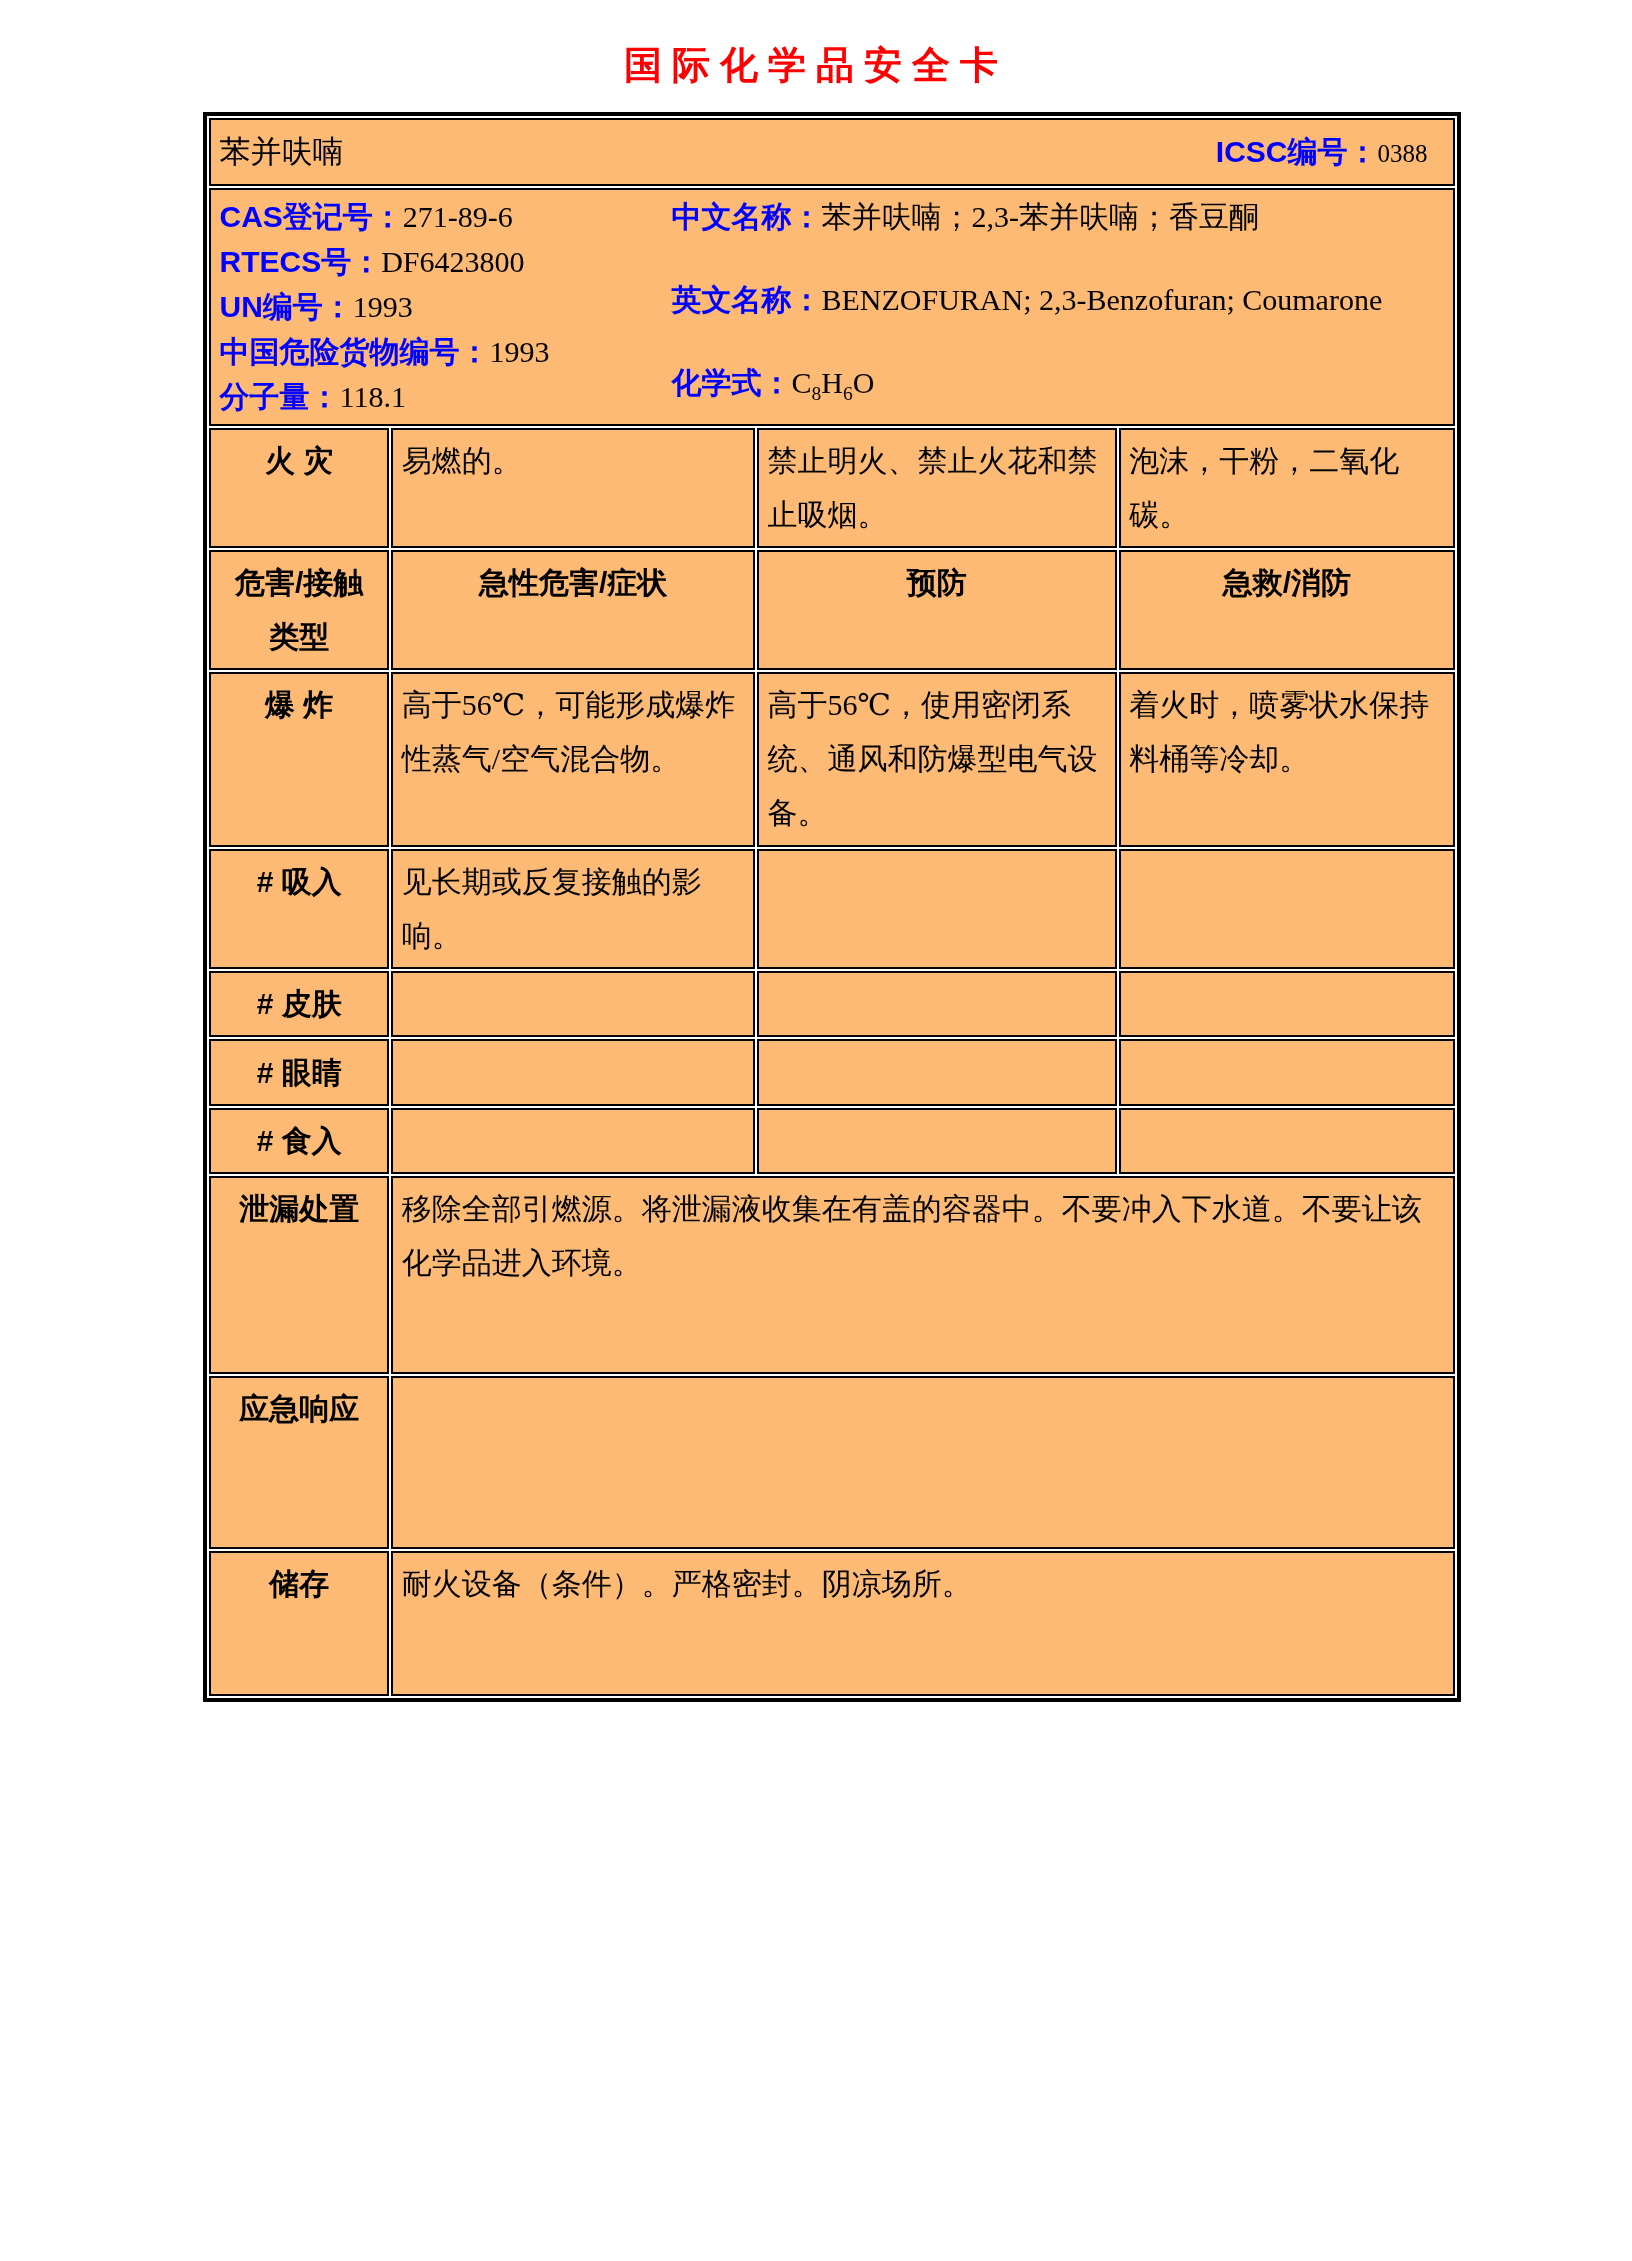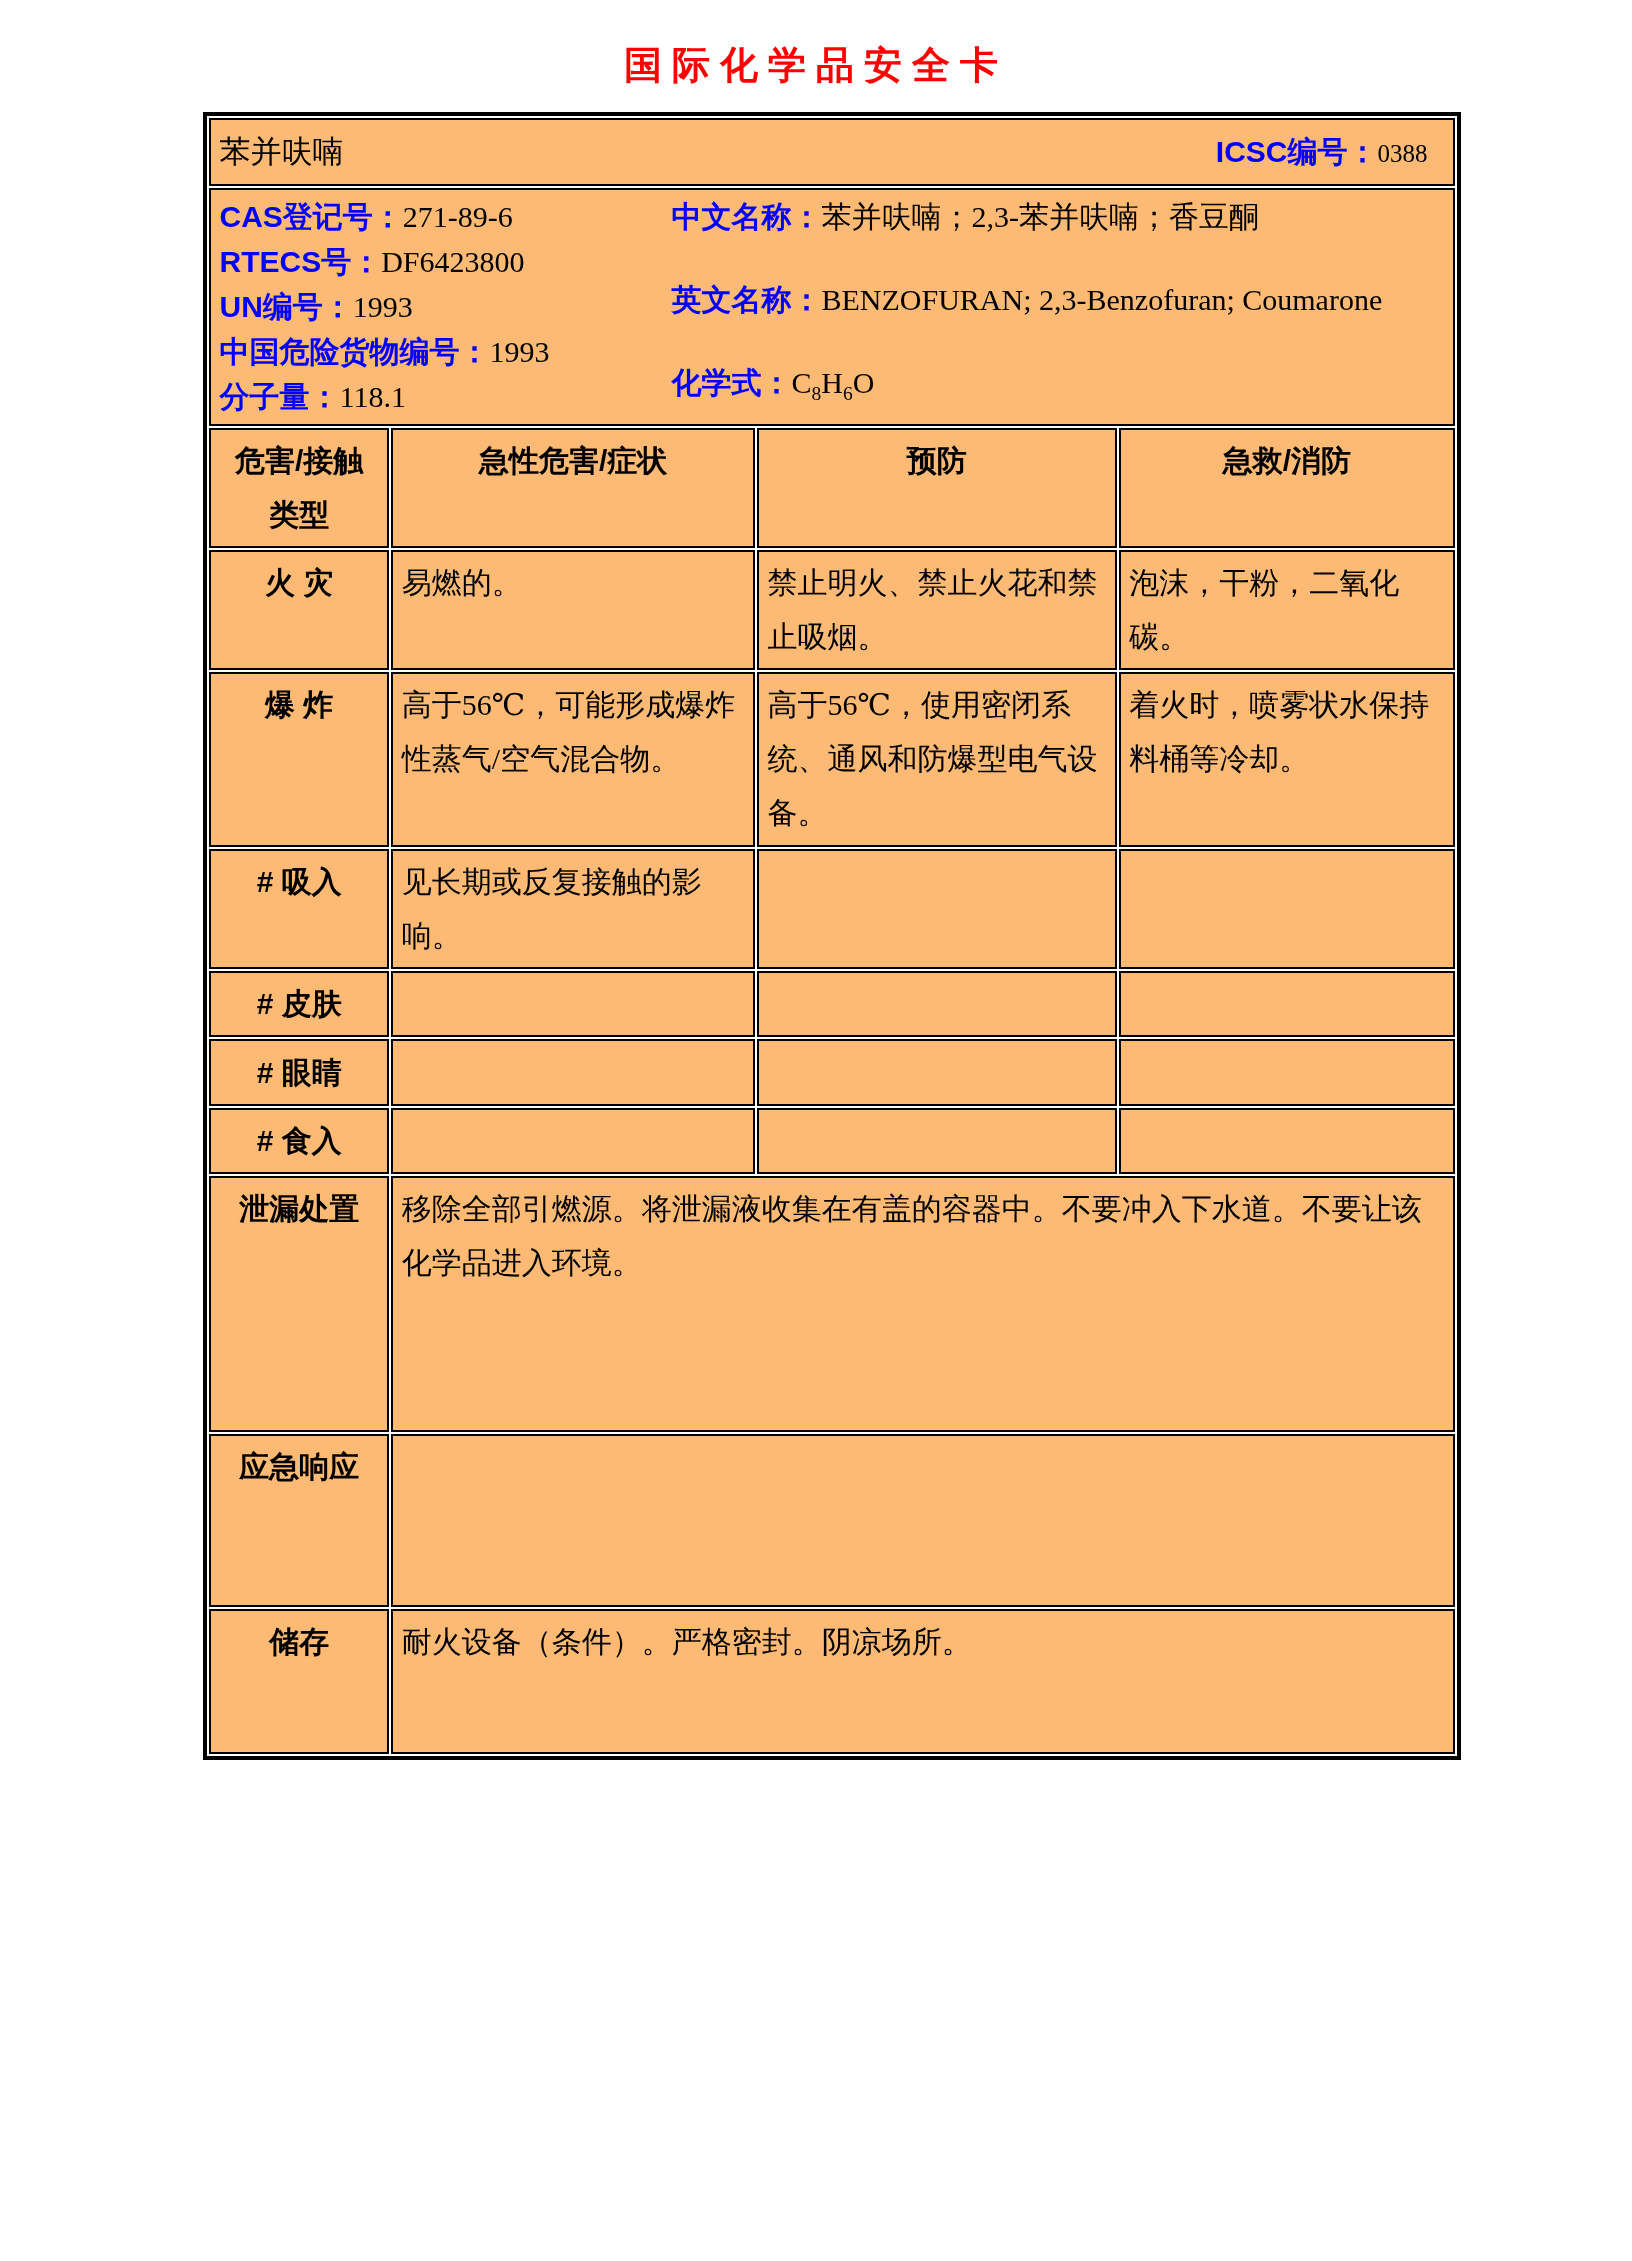--- a/index.html
+++ b/index.html
@@ -83,33 +83,33 @@
           <div class="id-line"><span class="lbl">中国危险货物编号：</span><span class="v">1993</span></div>
           <div class="id-line"><span class="lbl">分子量：</span><span class="v">118.1</span></div>
         </div><div class="names-col">
           <div class="nm-line"><span class="lbl">中文名称：</span><span class="v">苯并呋喃；2,3-苯并呋喃；香豆酮</span></div>
           <div class="nm-line"><span class="lbl">英文名称：</span><span class="v">BENZOFURAN; 2,3-Benzofuran; Coumarone</span></div>
           <div class="nm-line formula"><span class="lbl">化学式：</span><span class="v"><span>C</span><sub>8</sub><span>H</span><sub>6</sub><span>O</span></span></div>
         </div>
       </td>
     </tr>
 
+    <tr style="height:103px">
+      <td class="typ">火 灾</td>
+      <td class="content">易燃的。</td>
+      <td class="content">禁止明火、禁止火花和禁止吸烟。</td>
+      <td class="content">泡沫，干粉，二氧化碳。</td>
+    </tr>
+
     <tr style="height:96px">
       <td class="hdr">危害/接触
 类型</td>
       <td class="hdr">急性危害/症状</td>
       <td class="hdr">预防</td>
       <td class="hdr">急救/消防</td>
-    </tr>
-
-    <tr style="height:103px">
-      <td class="typ">火 灾</td>
-      <td class="content">易燃的。</td>
-      <td class="content">禁止明火、禁止火花和禁止吸烟。</td>
-      <td class="content">泡沫，干粉，二氧化碳。</td>
     </tr>
 
     <tr style="height:159px">
       <td class="typ">爆 炸</td>
       <td class="content">高于56℃，可能形成爆炸性蒸气/空气混合物。</td>
       <td class="content">高于56℃，使用密闭系统、通风和防爆型电气设备。</td>
       <td class="content">着火时，喷雾状水保持料桶等冷却。</td>
     </tr>
 
 
@@ -134,21 +134,21 @@
       <td class="content"></td>
     </tr>
 
     <tr style="height:51px">
       <td class="typ"># 食入</td>
       <td class="content"></td>
       <td class="content"></td>
       <td class="content"></td>
     </tr>
 
-    <tr style="height:256px">
+    <tr style="height:198px">
       <td class="typ">泄漏处置</td>
       <td class="content" colspan="3">移除全部引燃源。将泄漏液收集在有盖的容器中。不要冲入下水道。不要让该化学品进入环境。</td>
     </tr>
 
 
     <tr style="height:173px">
       <td class="typ">应急响应</td>
       <td class="content" colspan="3"></td>
     </tr>
 

